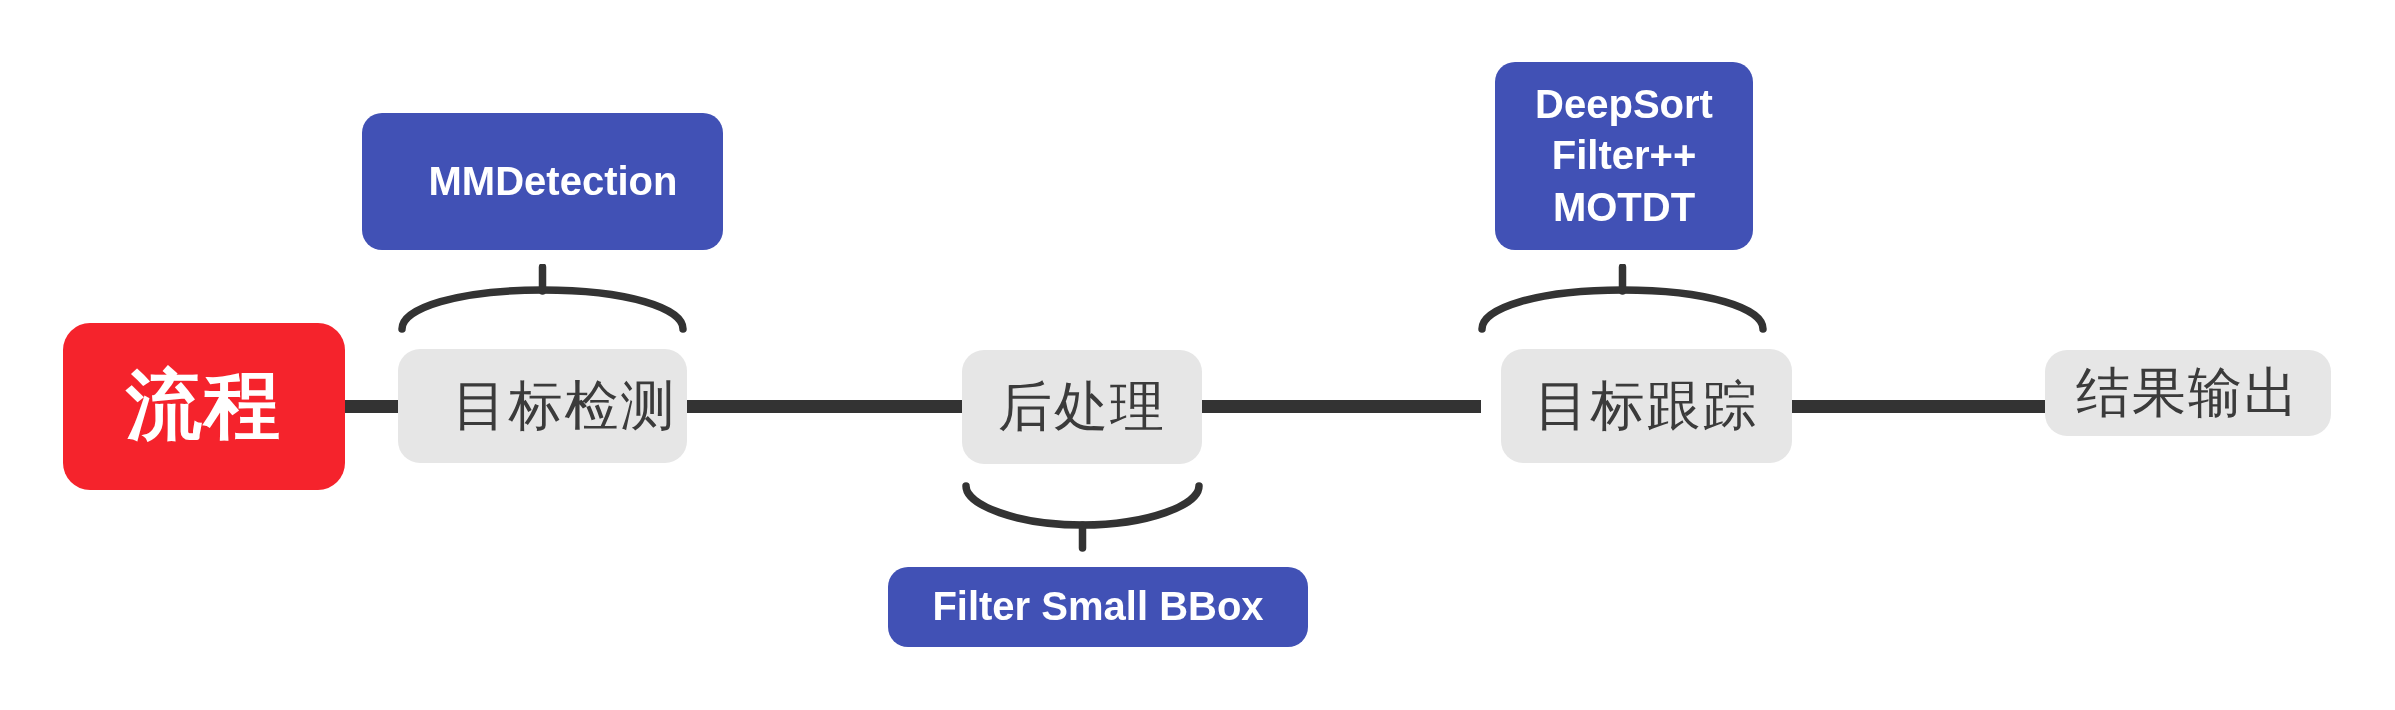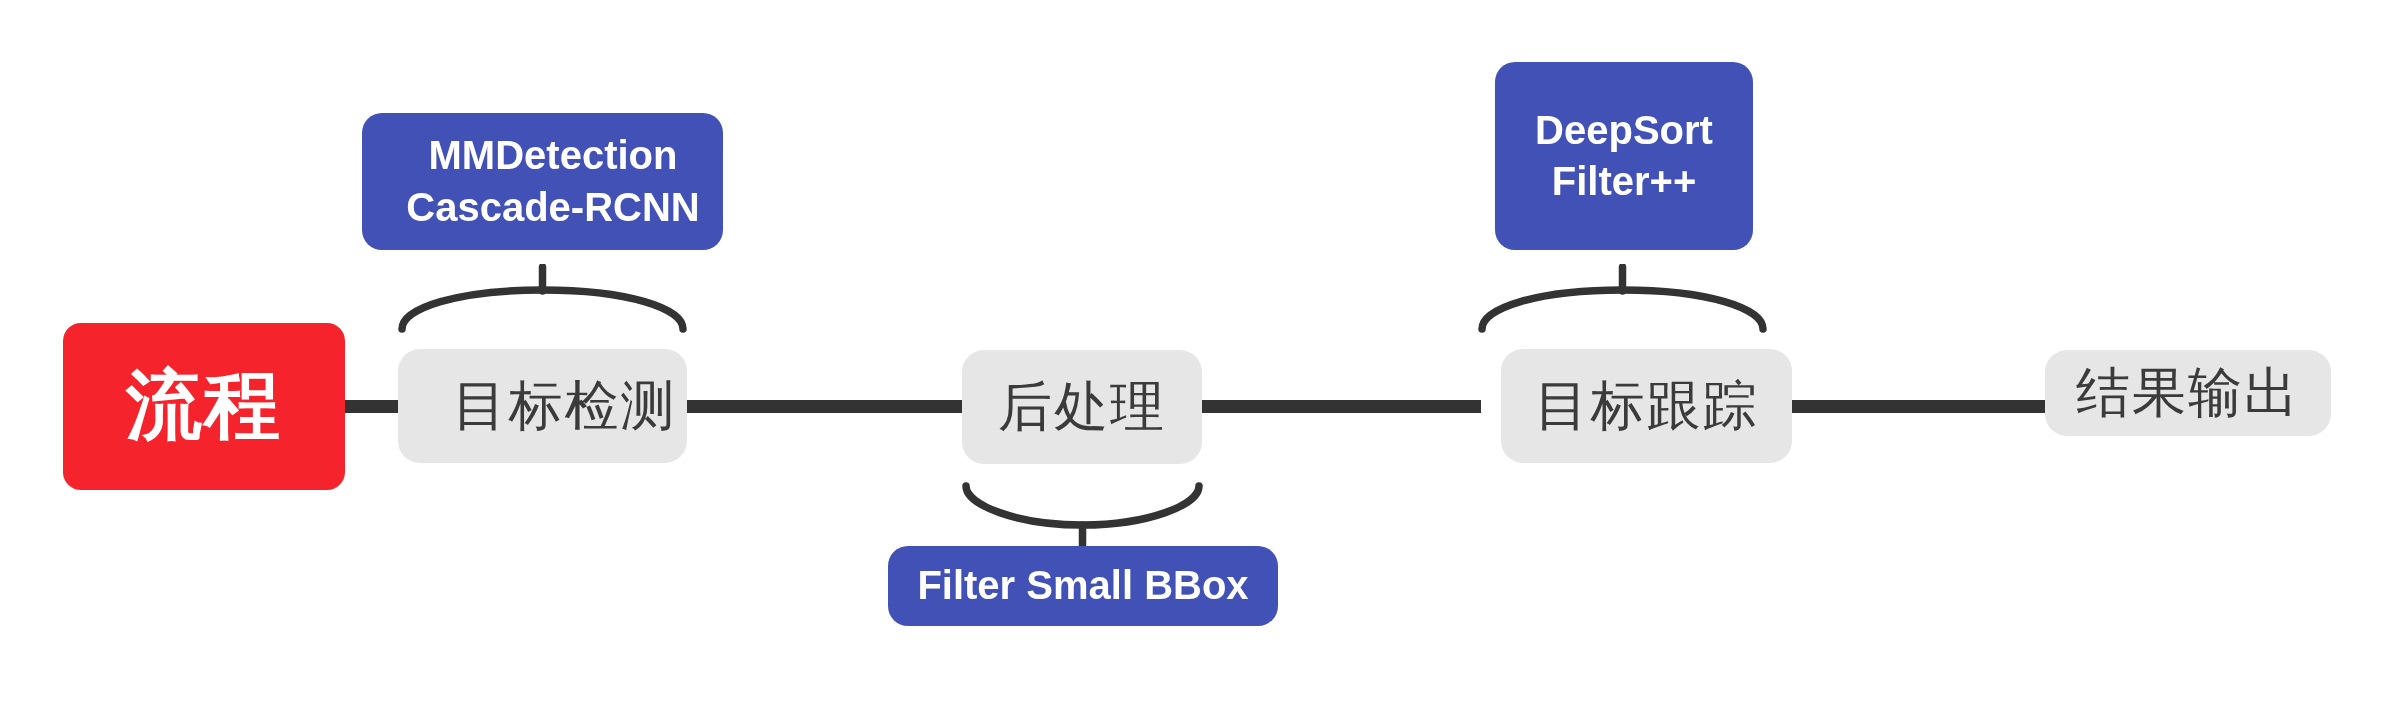--- a/index.html
+++ b/index.html
@@ -31,21 +31,21 @@
     position:absolute;
     display:flex;align-items:center;justify-content:center;
     text-align:center;
     box-sizing:border-box;
     z-index:2;
   }
   .root-node{
     left:63px;top:323px;width:282px;height:167px;
     background:var(--root-fill);
     color:var(--root-text);
-    border-radius:18px;
+    border-radius:27px;
     font-size:76px;font-weight:800;letter-spacing:2px;
   }
   .topic{
     background:var(--topic-fill);
     color:var(--topic-text);
     border-radius:22px;
     font-size:54px;font-weight:400;letter-spacing:2px;
   }
   .topic-detect{left:398px;top:349px;width:289px;height:114px;padding-left:44px;}
   .topic-post{left:962px;top:350px;width:240px;height:114px;}
@@ -53,21 +53,21 @@
   .topic-output{left:2045px;top:350px;width:286px;height:86px;}
   .callout{
     background:var(--callout-fill);
     color:var(--callout-text);
     border-radius:20px;
     font-size:40px;font-weight:700;
     line-height:1.28;
     flex-direction:column;
   }
   .callout-detector{left:362px;top:113px;width:361px;height:137px;padding-left:21px;}
-  .callout-filter{left:888px;top:546px;width:390px;height:80px;text-align:center;}
+  .callout-filter{left:888px;top:567px;width:420px;height:80px;text-align:center;}
   .callout-tracker{left:1495px;top:62px;width:258px;height:188px;}
   .callout .line{display:block;}
   .brace{
     position:absolute;
     z-index:1;
   }
   .brace path{
     fill:none;
     stroke:var(--connector);
     stroke-width:7.5;
@@ -114,25 +114,25 @@
   </div>
   <div class="node topic topic-track">
     <span>目标跟踪</span>
   </div>
   <div class="node topic topic-output">
     <span>结果输出</span>
   </div>
 
   <div class="node callout callout-detector">
     <span class="line">MMDetection</span>
-    <span class="line">Cascade-RCNN</span>
   </div>
 
   <div class="node callout callout-filter">
     <span class="line">Filter Small BBox</span>
   </div>
 
   <div class="node callout callout-tracker">
     <span class="line">DeepSort</span>
     <span class="line">Filter++</span>
+    <span class="line">MOTDT</span>
   </div>
 
 </div>
 
 </body></html>

